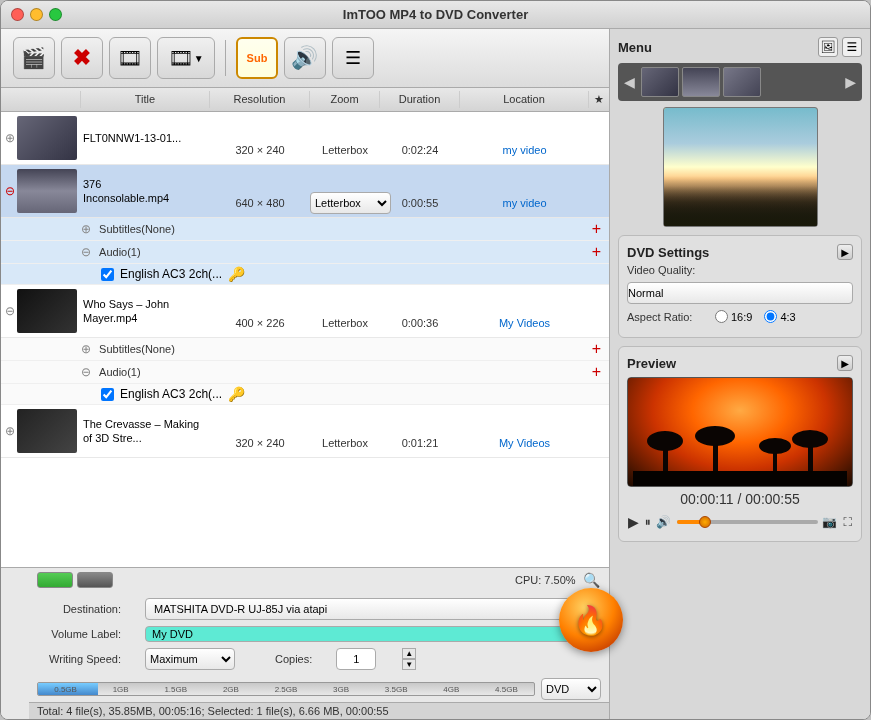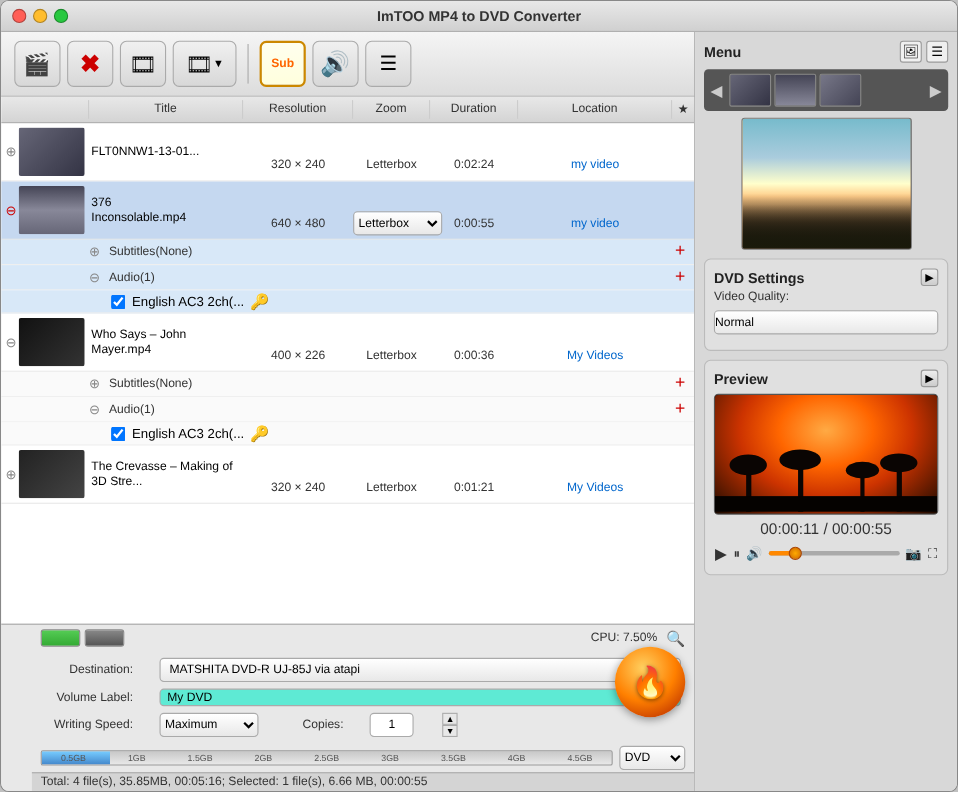--- a/index.html
+++ b/index.html
@@ -287,21 +287,21 @@
     
     .status-bar {
       background: #d4d4d4;
       border-top: 1px solid #aaa;
       padding: 2px 8px;
       font-size: 11px;
       color: #333;
     }
     
     .right-panel {
-      width: 238px;
+      width: 260px;
       background: #d8d8d8;
       display: flex;
       flex-direction: column;
       padding: 8px;
       gap: 8px;
       overflow-y: auto;
     }
     .panel-section-header {
       display: flex;
       align-items: center;
@@ -777,20 +777,33 @@
         <div class="settings-row">
           <span class="settings-label">Video Quality:</span>
         </div>
         <div class="settings-row">
           <select class="quality-select">
             <option>Normal</option>
             <option>High</option>
             <option>Low</option>
           </select>
         </div>
+        <div class="settings-row">
+          <span class="settings-label">Aspect Ratio:</span>
+          <div class="radio-group">
+            <label class="radio-item">
+              <input type="radio" name="aspect-ratio" style="">
+              <span>16:9</span>
+            </label>
+            <label class="radio-item">
+              <input type="radio" name="aspect-ratio" checked="" style="">
+              <span>4:3</span>
+            </label>
+          </div>
+        </div>
       </div>
 
       <div class="preview-section">
         <div class="preview-header">
           <span class="preview-title">Preview</span>
           <div class="panel-arrow-btn">▶</div>
         </div>
         <div class="preview-video">
 
           <div style="position:absolute;top:0;left:0;right:0;bottom:0;background:radial-gradient(ellipse at 50% 30%, #ffaa44 0%, #ff6600 30%, #cc3300 55%, #1a0a00 100%);"></div>

